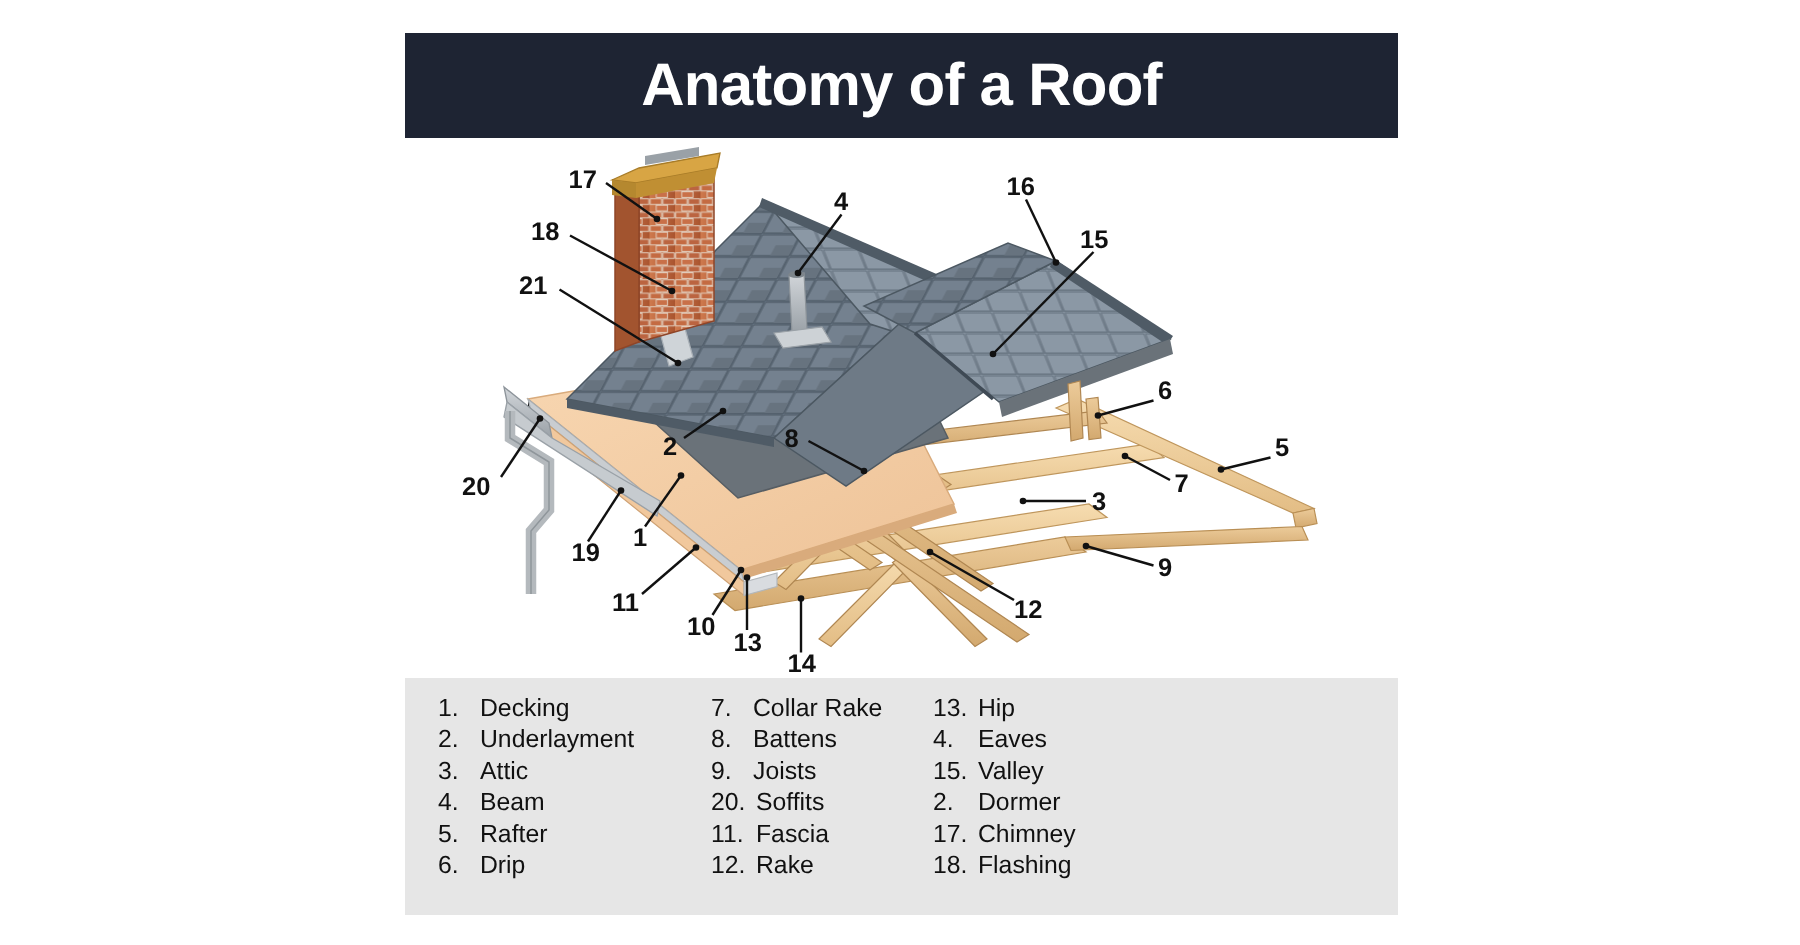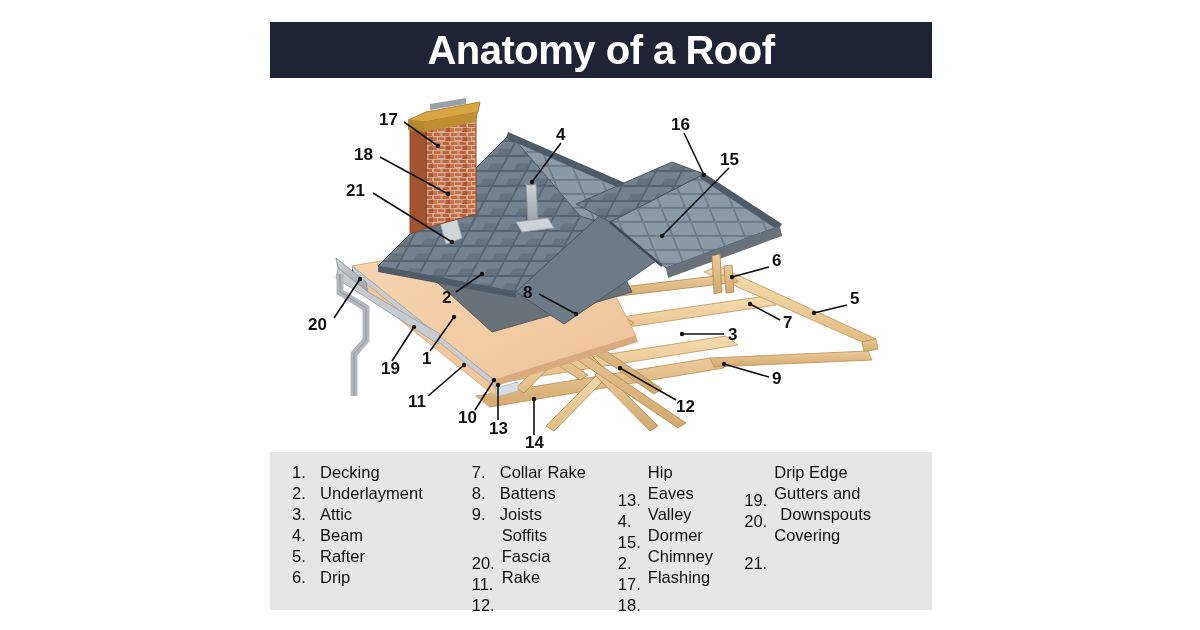--- a/index.html
+++ b/index.html
@@ -5,21 +5,21 @@
   html,body{margin:0;padding:0;}
   body{
     width:1200px;height:630px;background:#ffffff;
     font-family:"Liberation Sans","DejaVu Sans",sans-serif;
     overflow:hidden;position:relative;
   }
   #stage{position:absolute;left:0;top:0;width:1200px;height:630px;}
 
   
   .banner{
-    position:absolute;left:270px;top:22px;width:662px;height:56px;
+    position:absolute;left:270px;top:22px;width:662px;height:70px;
     background:#1e2433;display:flex;align-items:center;justify-content:center;
   }
   .banner-title{
     color:#ffffff;font-size:40px;font-weight:bold;letter-spacing:-0.5px;
     line-height:1;white-space:nowrap;
   }
 
   
   .illus{position:absolute;left:280px;top:96px;width:640px;height:350px;}
   .illus svg{display:block;width:640px;height:350px;overflow:visible;}
@@ -42,21 +42,21 @@
   .lcol.c1{width:182px;}
   .lcol.c2{width:148px;}
   .lcol.c3{width:128px;}
   .lcol.c4{width:180px;}
   .litem{
     display:flex;align-items:flex-start;
     font-size:16.5px;color:#111111;line-height:21px;height:21px;
     white-space:nowrap;
   }
   .litem .lnum{width:28px;flex:0 0 28px;font-weight:500;}
-  .litem .lnum.wide{width:30px;flex:0 0 30px;margin-top:28px;}
+  .litem .lnum.wide{width:30px;flex:0 0 30px;}
   .litem .llab{font-weight:500;text-align:right;}
   .litem.cont .lnum{visibility:hidden;}
   .litem.cont .llab{padding-left:6px;}
 </style>
 </head>
 <body>
 
 <div id="stage">
 
   <div class="banner">
@@ -395,35 +395,17 @@
         <div class="litem">
           <span class="lnum wide">17.</span>
           <span class="llab">Chimney</span>
         </div>
         <div class="litem">
           <span class="lnum wide">18.</span>
           <span class="llab">Flashing</span>
         </div>
       </div>
 
-      <div class="lcol c4">
-        <div class="litem">
-          <span class="lnum wide">19.</span>
-          <span class="llab">Drip Edge</span>
-        </div>
-        <div class="litem">
-          <span class="lnum wide">20.</span>
-          <span class="llab">Gutters and</span>
-        </div>
-        <div class="litem cont">
-          <span class="lnum wide"></span>
-          <span class="llab">Downspouts</span>
-        </div>
-        <div class="litem">
-          <span class="lnum wide">21.</span>
-          <span class="llab">Covering</span>
-        </div>
-      </div>
 
     </div>
   </div>
 
 </div>
 
 </body></html>

